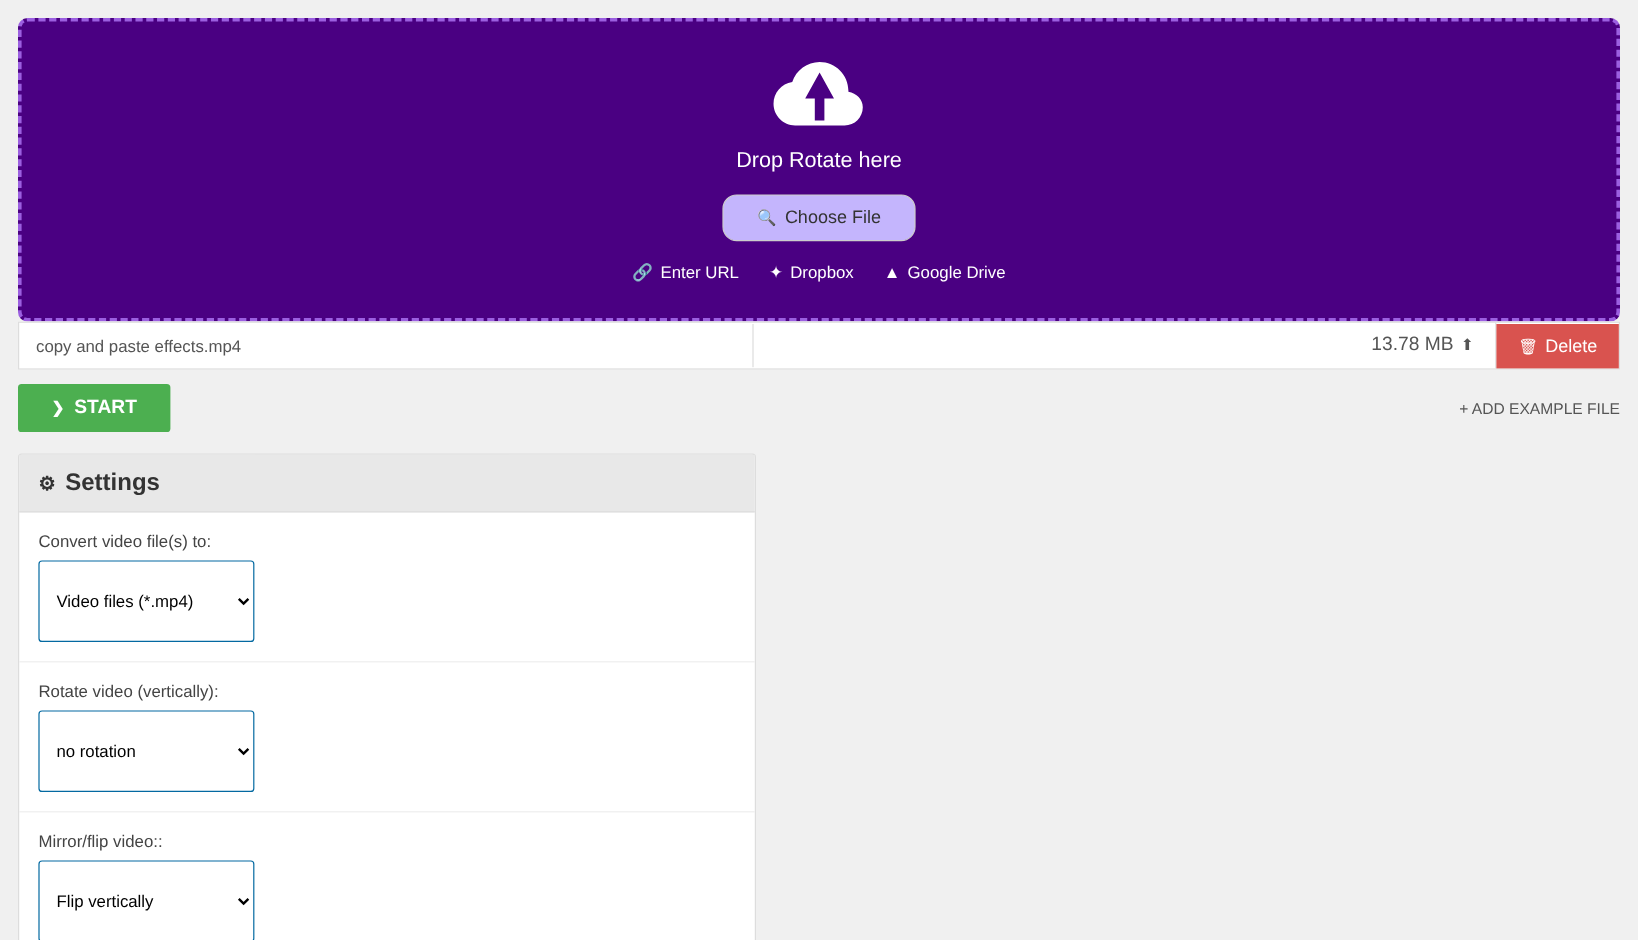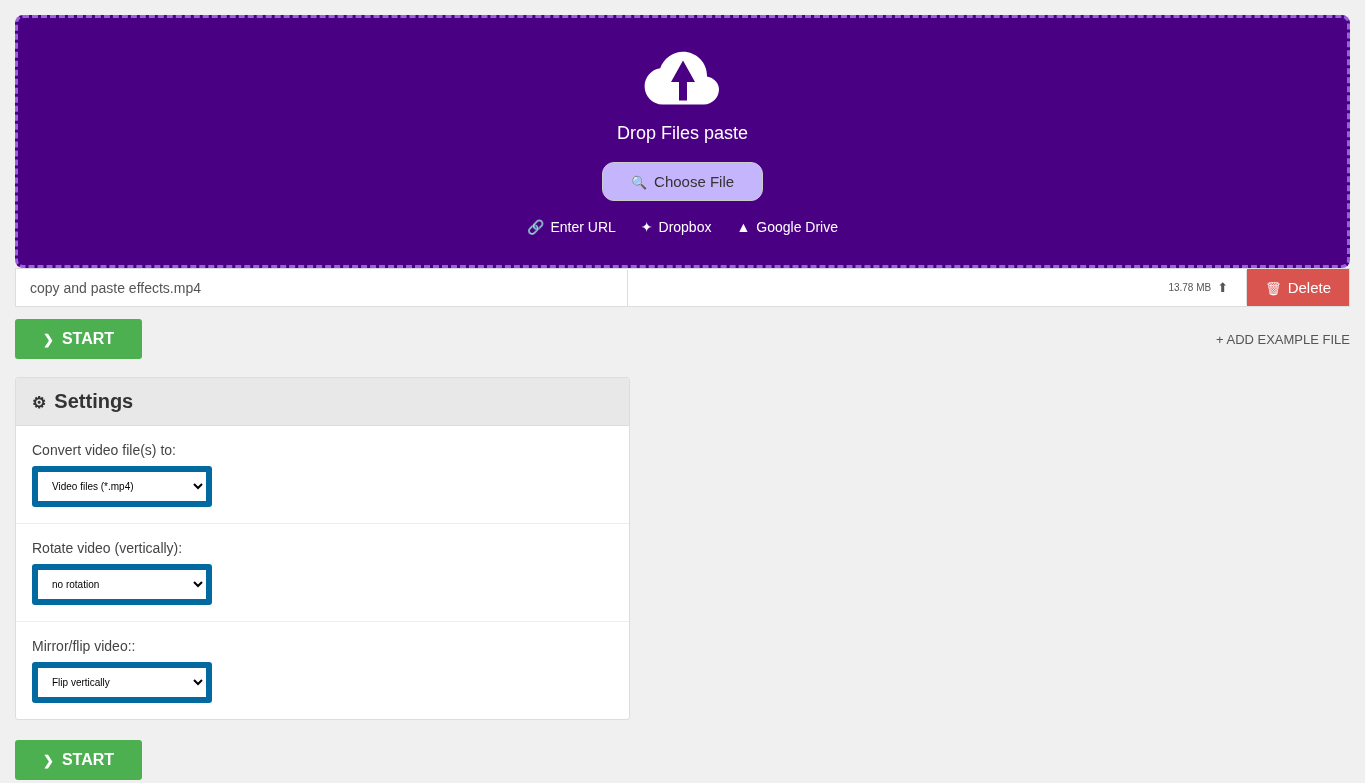--- a/index.html
+++ b/index.html
@@ -71,21 +71,21 @@
     .file-name {
       flex: 1;
       padding: 10px 14px;
       color: #555;
       font-size: 14px;
       border-right: 1px solid #ddd;
     }
     .file-size {
       padding: 10px 18px;
       color: #555;
-      font-size: 10px;
+      font-size: 16px;
       flex: 1;
       text-align: right;
       border-right: 1px solid #ddd;
       display: flex;
       align-items: center;
       justify-content: flex-end;
       gap: 6px;
     }
     .delete-btn {
       background: #d9534f;
@@ -149,24 +149,24 @@
       border-bottom: 1px solid #eee;
     }
     .settings-section:last-child { border-bottom: none; }
     .settings-label {
       font-size: 14px;
       color: #444;
       margin-bottom: 8px;
       display: block;
     }
     .settings-select {
-      padding: 8px 10px;
-      border: 6px solid #0369a1;
+      padding: 24px 10px;
+      border: 1px solid #0369a1;
       border-radius: 3px;
-      font-size: 10px;
+      font-size: 14px;
       background: white;
       cursor: pointer;
       min-width: 180px;
     }
 
     
     .bottom-start {
       margin-top: 10px;
     }
 
@@ -178,21 +178,21 @@
     .chevron-right::before { content: '❯'; font-size: 13px; font-weight: bold; }
   </style>
 </head>
 <body>
 
 <div class="drop-zone">
   <svg class="cloud-icon" viewBox="0 0 100 80" fill="white" xmlns="http://www.w3.org/2000/svg">
     <path d="M80 35c0-0.3 0-0.7 0-1 0-16.6-13.4-30-30-30C37.2 4 25.6 12.6 21.5 24.7 10.2 26.3 2 36 2 47.5 2 59.9 12.1 70 24.5 70H76c10.5 0 19-8.5 19-19C95 43 88.5 36.5 80 35z"></path>
     <polygon points="50,15 65,42 55,42 55,65 45,65 45,42 35,42" fill="#4a0082"></polygon>
   </svg>
-  <div class="drop-text">Drop Files paste</div>
+  <div class="drop-text">Drop Rotate here</div>
   <button class="choose-file-btn">
     <span class="search-icon"></span>
     <span>Choose File</span>
   </button>
   <div class="link-options">
     <a class="link-option">
       <span>🔗</span>
       <span>Enter URL</span>
     </a>
     <a class="link-option">

